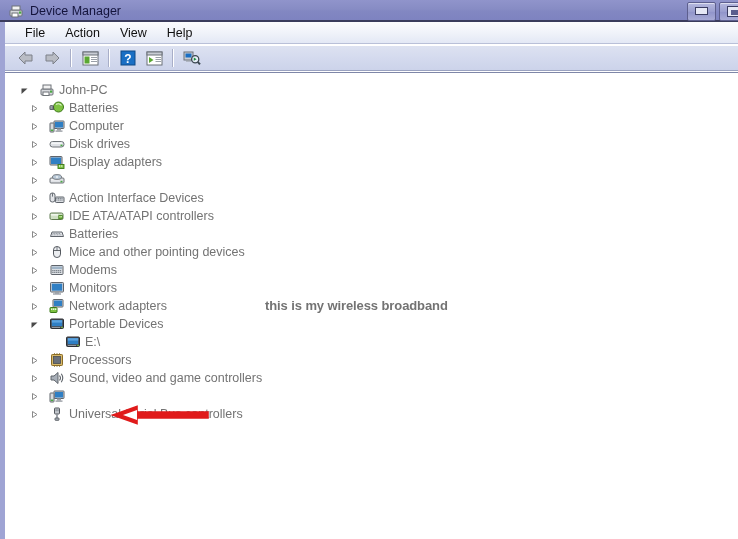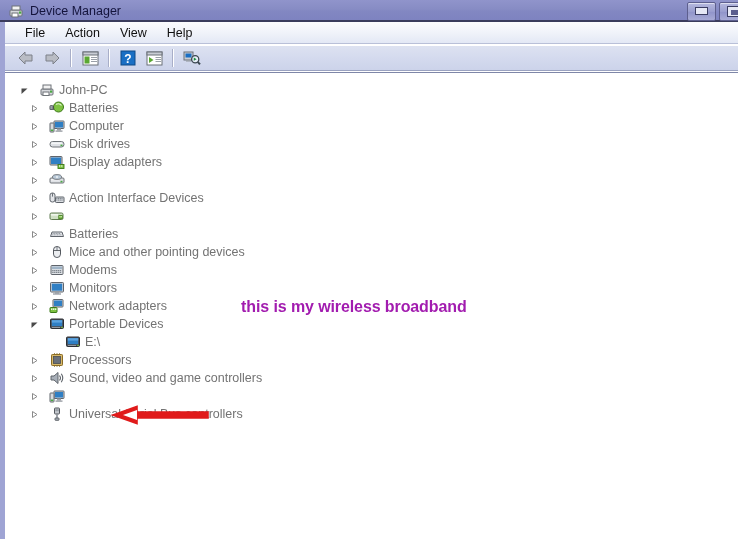--- a/index.html
+++ b/index.html
@@ -224,25 +224,25 @@
     background-repeat: repeat-y;
     opacity: 0.85;
   }
   .indent-root { padding-left: 14px; }
   .indent-1 { padding-left: 24px; }
   .indent-2 { padding-left: 42px; }
 
   
   #annotation-text {
     position: absolute;
-    left: 236px;
+    left: 260px;
     top: 298px;
-    font-size: 16px;
+    font-size: 13px;
     font-weight: bold;
-    color: #a21caf;
+    color: #737373;
     white-space: nowrap;
     letter-spacing: -0.1px;
   }
   #annotation-arrow {
     position: absolute;
     left: 106px;
     top: 331px;
     width: 100px;
     height: 22px;
   }
@@ -484,20 +484,21 @@
         <span class="dots"></span>
         <span class="node-icon">
           <svg width="16" height="16" viewBox="0 0 16 16">
             <rect x="1" y="5" width="13" height="6.5" rx="1.4" fill="#cfe0c4" stroke="#5f7a50" stroke-width="1"></rect>
             <rect x="2" y="6" width="7" height="1.6" fill="#f0f6ec"></rect>
             <rect x="9.8" y="7.6" width="3.4" height="3.2" fill="#7ec242" stroke="#3c7a18" stroke-width="0.8"></rect>
             <rect x="10.5" y="8.3" width="0.9" height="0.9" fill="#ffffff"></rect>
             <rect x="11.9" y="8.3" width="0.9" height="0.9" fill="#ffffff"></rect>
           </svg>
         </span>
+        <span class="node-label">IDE ATA/ATAPI controllers</span>
       </div>
 
       <div class="node indent-1">
         <span class="twisty">
           <svg width="9" height="9" viewBox="0 0 9 9">
             <path d="M2.5 1.5 L7 4.5 L2.5 7.5 Z" fill="none" stroke="#8a8a8a" stroke-width="1"></path>
           </svg>
         </span>
         <span class="dots"></span>
         <span class="node-icon">

